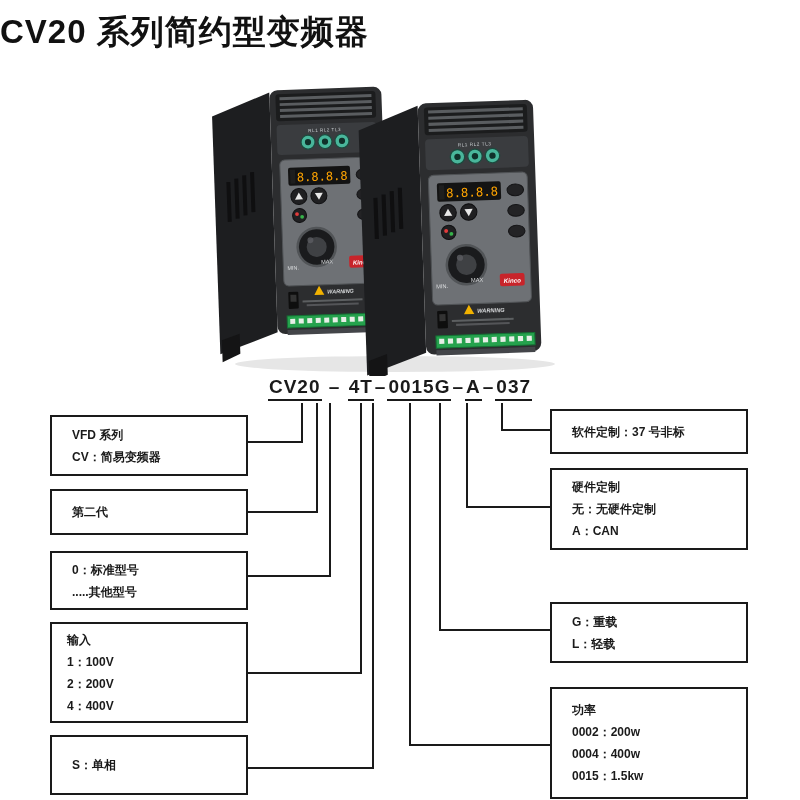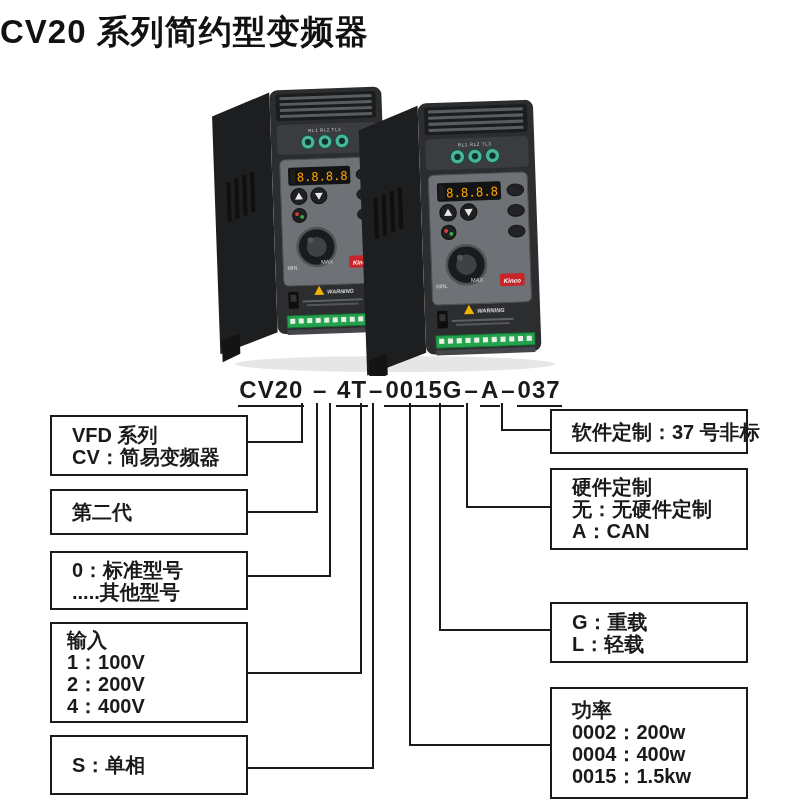--- a/index.html
+++ b/index.html
@@ -2,27 +2,27 @@
 <html><head>
 <meta charset="utf-8">
 <style>
   html,body{margin:0;padding:0;background:#ffffff;}
   .page{position:relative;width:800px;height:800px;background:#ffffff;overflow:hidden;
         font-family:"Liberation Sans","DejaVu Sans",sans-serif;color:#1a1a1a;}
   .title{position:absolute;top:10px;left:0;width:100%;text-align:left;margin:0;
          font-size:33px;font-weight:bold;letter-spacing:1px;color:#111;}
   .product{position:absolute;left:210px;top:76px;width:380px;height:300px;}
   .model-code{position:absolute;top:376px;left:0;width:100%;text-align:center;
-              font-size:24px;font-weight:bold;letter-spacing:1px;white-space:nowrap;}
+              font-size:19px;font-weight:bold;letter-spacing:1px;white-space:nowrap;}
   .model-code .seg-u{border-bottom:2px solid #1a1a1a;padding:0 1px 2px;}
   .model-code .seg{padding:0 1px 2px;}
   .connectors{position:absolute;left:0;top:0;width:800px;height:800px;pointer-events:none;}
   .box{position:absolute;border:2px solid #1a1a1a;background:#fff;box-sizing:border-box;
        display:flex;flex-direction:column;justify-content:center;
-       padding:3px 8px 3px 20px;font-weight:bold;font-size:20px;line-height:22px;}
+       padding:3px 8px 3px 20px;font-weight:bold;font-size:12px;line-height:22px;}
   .box .ln{white-space:nowrap;}
   
   .b-series   {left:50px; top:415px; width:198px; height:61px;}
   .b-gen      {left:50px; top:489px; width:198px; height:46px;}
   .b-modeltype{left:50px; top:551px; width:198px; height:59px;}
   .b-input    {left:50px; top:622px; width:198px; height:101px;padding-left:15px;}
   .b-phase    {left:50px; top:735px; width:198px; height:60px;gap:16px;}
   
   .b-soft     {left:550px;top:409px; width:198px; height:45px;}
   .b-hard     {left:550px;top:468px; width:198px; height:82px;}

